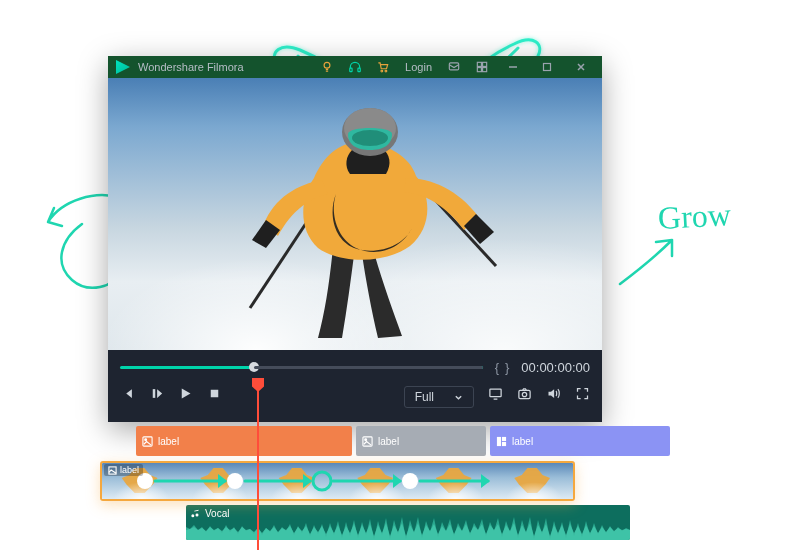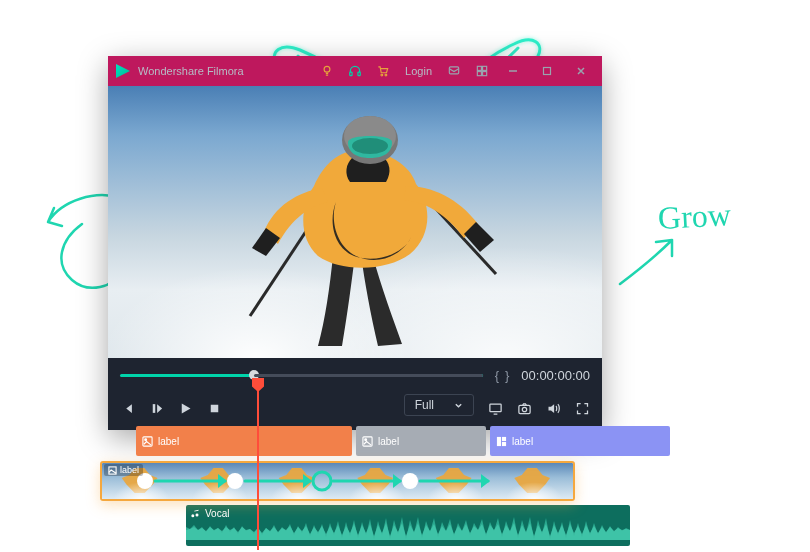--- a/index.html
+++ b/index.html
@@ -19,25 +19,25 @@
     left: 108px;
     top: 56px;
     width: 494px;
     background: #1e2430;
     border-radius: 6px;
     box-shadow: 0 8px 30px rgba(0,0,0,.35);
     overflow: visible;
     z-index: 40;
   }
   .titlebar {
-    height: 30px;
+    height: 22px;
     display: flex;
     align-items: center;
     padding: 0 8px;
-    background: #be185d;
+    background: #14532d;
     font-size: 11px;
     color: #b6bdc6;
     gap: 8px;
   }
   .titlebar .logo {
     width: 14px; height: 14px;
     background: linear-gradient(135deg,#00e3c0,#00b896);
     clip-path: polygon(0 0,100% 50%,0 100%);
   }
   .titlebar .spacer { flex: 1; }
@@ -87,21 +87,21 @@
     content:""; position:absolute; right:0; top:0; height:100%;
     width:63%; background:#454c5a; border-radius:2px;
   }
   .progress-thumb {
     position:absolute; left:37%; top:50%; transform:translate(-50%,-50%);
     width:10px; height:10px; border-radius:50%; background:#d7dadf;
   }
   .braces { color:#8b94a1; font-size:13px; display:flex; gap:6px;}
   .timecode { color:#cfd5dc; font-size:13px; font-variant-numeric: tabular-nums;}
   .ctrl-row {
-    display:flex; align-items:flex-end; gap:14px; padding-top:10px;
+    display:flex; align-items:flex-start; gap:14px; padding-top:10px;
   }
   .ctrl-row .btn { color:#cfd5dc; cursor:pointer; display:flex; align-items:center; justify-content:center; }
   .ctrl-row .btn svg { width:15px; height:15px; }
   .ctrl-row .gap { flex:1; }
   .quality {
     display:flex; align-items:center; gap:20px;
     color:#cfd5dc; font-size:12px;
     border:1px solid #3c4452; padding:3px 10px; border-radius:3px;
     cursor:pointer;
   }
@@ -150,21 +150,21 @@
   .arrow-overlay {
     position:absolute; left:100px; top:461px; width:475px; height:40px; z-index:56; pointer-events:none;
   }
   .strip-label {
     position:absolute; left:104px; top:464px; z-index:57;
     display:flex; align-items:center; gap:3px;
     font-size:9px; color:#fff; background:rgba(0,0,0,.25); padding:1px 4px; border-radius:2px;
   }
 
   .audio-track {
-    position:absolute; left:186px; top:505px; width:444px; height:41px;
+    position:absolute; left:186px; top:505px; width:444px; height:35px;
     background:#0d6e5e; border-radius:2px; z-index:54;
     display:flex; align-items:flex-start; padding:3px 5px; gap:4px;
     overflow:hidden;
   }
   .audio-label { font-size:10px; color:#fff; display:flex; align-items:center; gap:4px; z-index:2; }
   .audio-label svg { width:10px; height:10px; }
   .waveform { position:absolute; inset:0; }
 
   .playhead {
     position:absolute; left:257px; top:388px; width:2px; height:162px;

